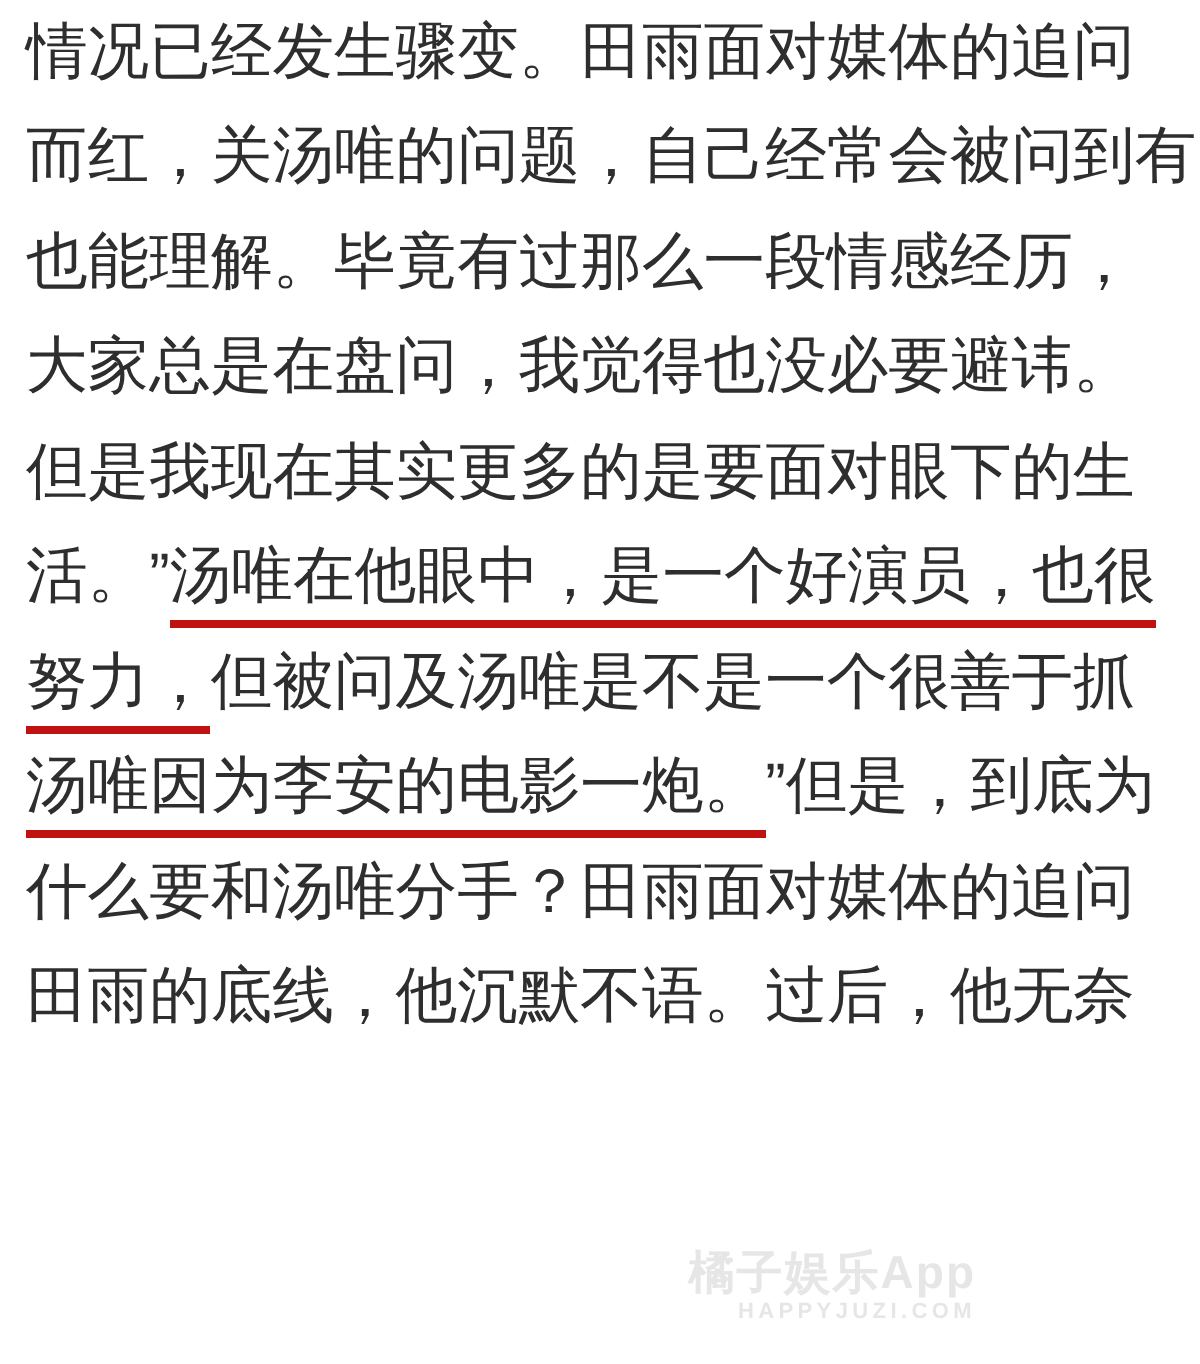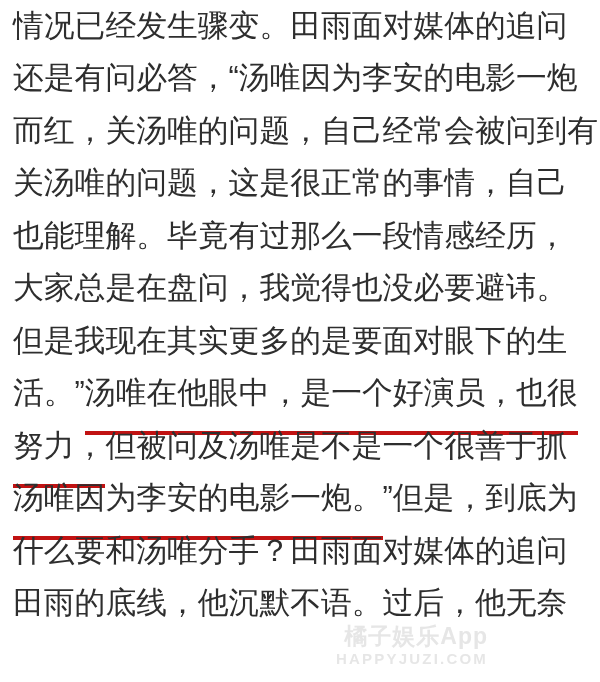--- a/index.html
+++ b/index.html
@@ -32,56 +32,54 @@
     letter-spacing: 0;
   }
   .line {
     white-space: nowrap;
     height: 52.46px;
   }
   .seg {
     display: inline;
   }
   .seg.underline {
-    padding-bottom: 21px;
+    padding-bottom: 5px;
     border-bottom: 4px solid var(--underline-color, #c11212);
   }
   .watermark {
     position: absolute;
     top: 625px;
     right: 4px;
     text-align: right;
     color: var(--watermark-color, #e3e3e3);
     opacity: 0.88;
     pointer-events: none;
     line-height: 1;
     margin-left: 45px;
   }
   .wm-title {
     font-size: 23px;
     font-weight: bold;
     letter-spacing: 1px;
   }
   .wm-sub {
     margin-top: 3px;
-    font-size: 15px;
+    font-size: 11px;
     font-weight: bold;
     letter-spacing: 2.2px;
     text-align: right;
   }
 </style>
 </head>
 <body>
 
 <div class="page">
   <div class="text-block" id="text-block">
       <div class="line"><span class="seg">情况已经发生骤变。田雨面对媒体的追问</span></div>
-      <div class="line"><span class="seg">还是有问必答，“汤唯因为李安的电影一炮</span></div>
       <div class="line"><span class="seg">而红，关汤唯的问题，自己经常会被问到有</span></div>
-      <div class="line"><span class="seg">关汤唯的问题，这是很正常的事情，自己</span></div>
       <div class="line"><span class="seg">也能理解。毕竟有过那么一段情感经历，</span></div>
       <div class="line"><span class="seg">大家总是在盘问，我觉得也没必要避讳。</span></div>
       <div class="line"><span class="seg">但是我现在其实更多的是要面对眼下的生</span></div>
       <div class="line"><span class="seg">活。”</span><span class="seg underline">汤唯在他眼中，是一个好演员，也很</span></div>
       <div class="line"><span class="seg underline">努力，</span><span class="seg">但被问及汤唯是不是一个很善于抓</span></div>
       <div class="line"><span class="seg underline">汤唯因为李安的电影一炮。</span><span class="seg">”但是，到底为</span></div>
       <div class="line"><span class="seg">什么要和汤唯分手？田雨面对媒体的追问</span></div>
       <div class="line"><span class="seg">田雨的底线，他沉默不语。过后，他无奈</span></div>
     </div>
   <div class="watermark">

